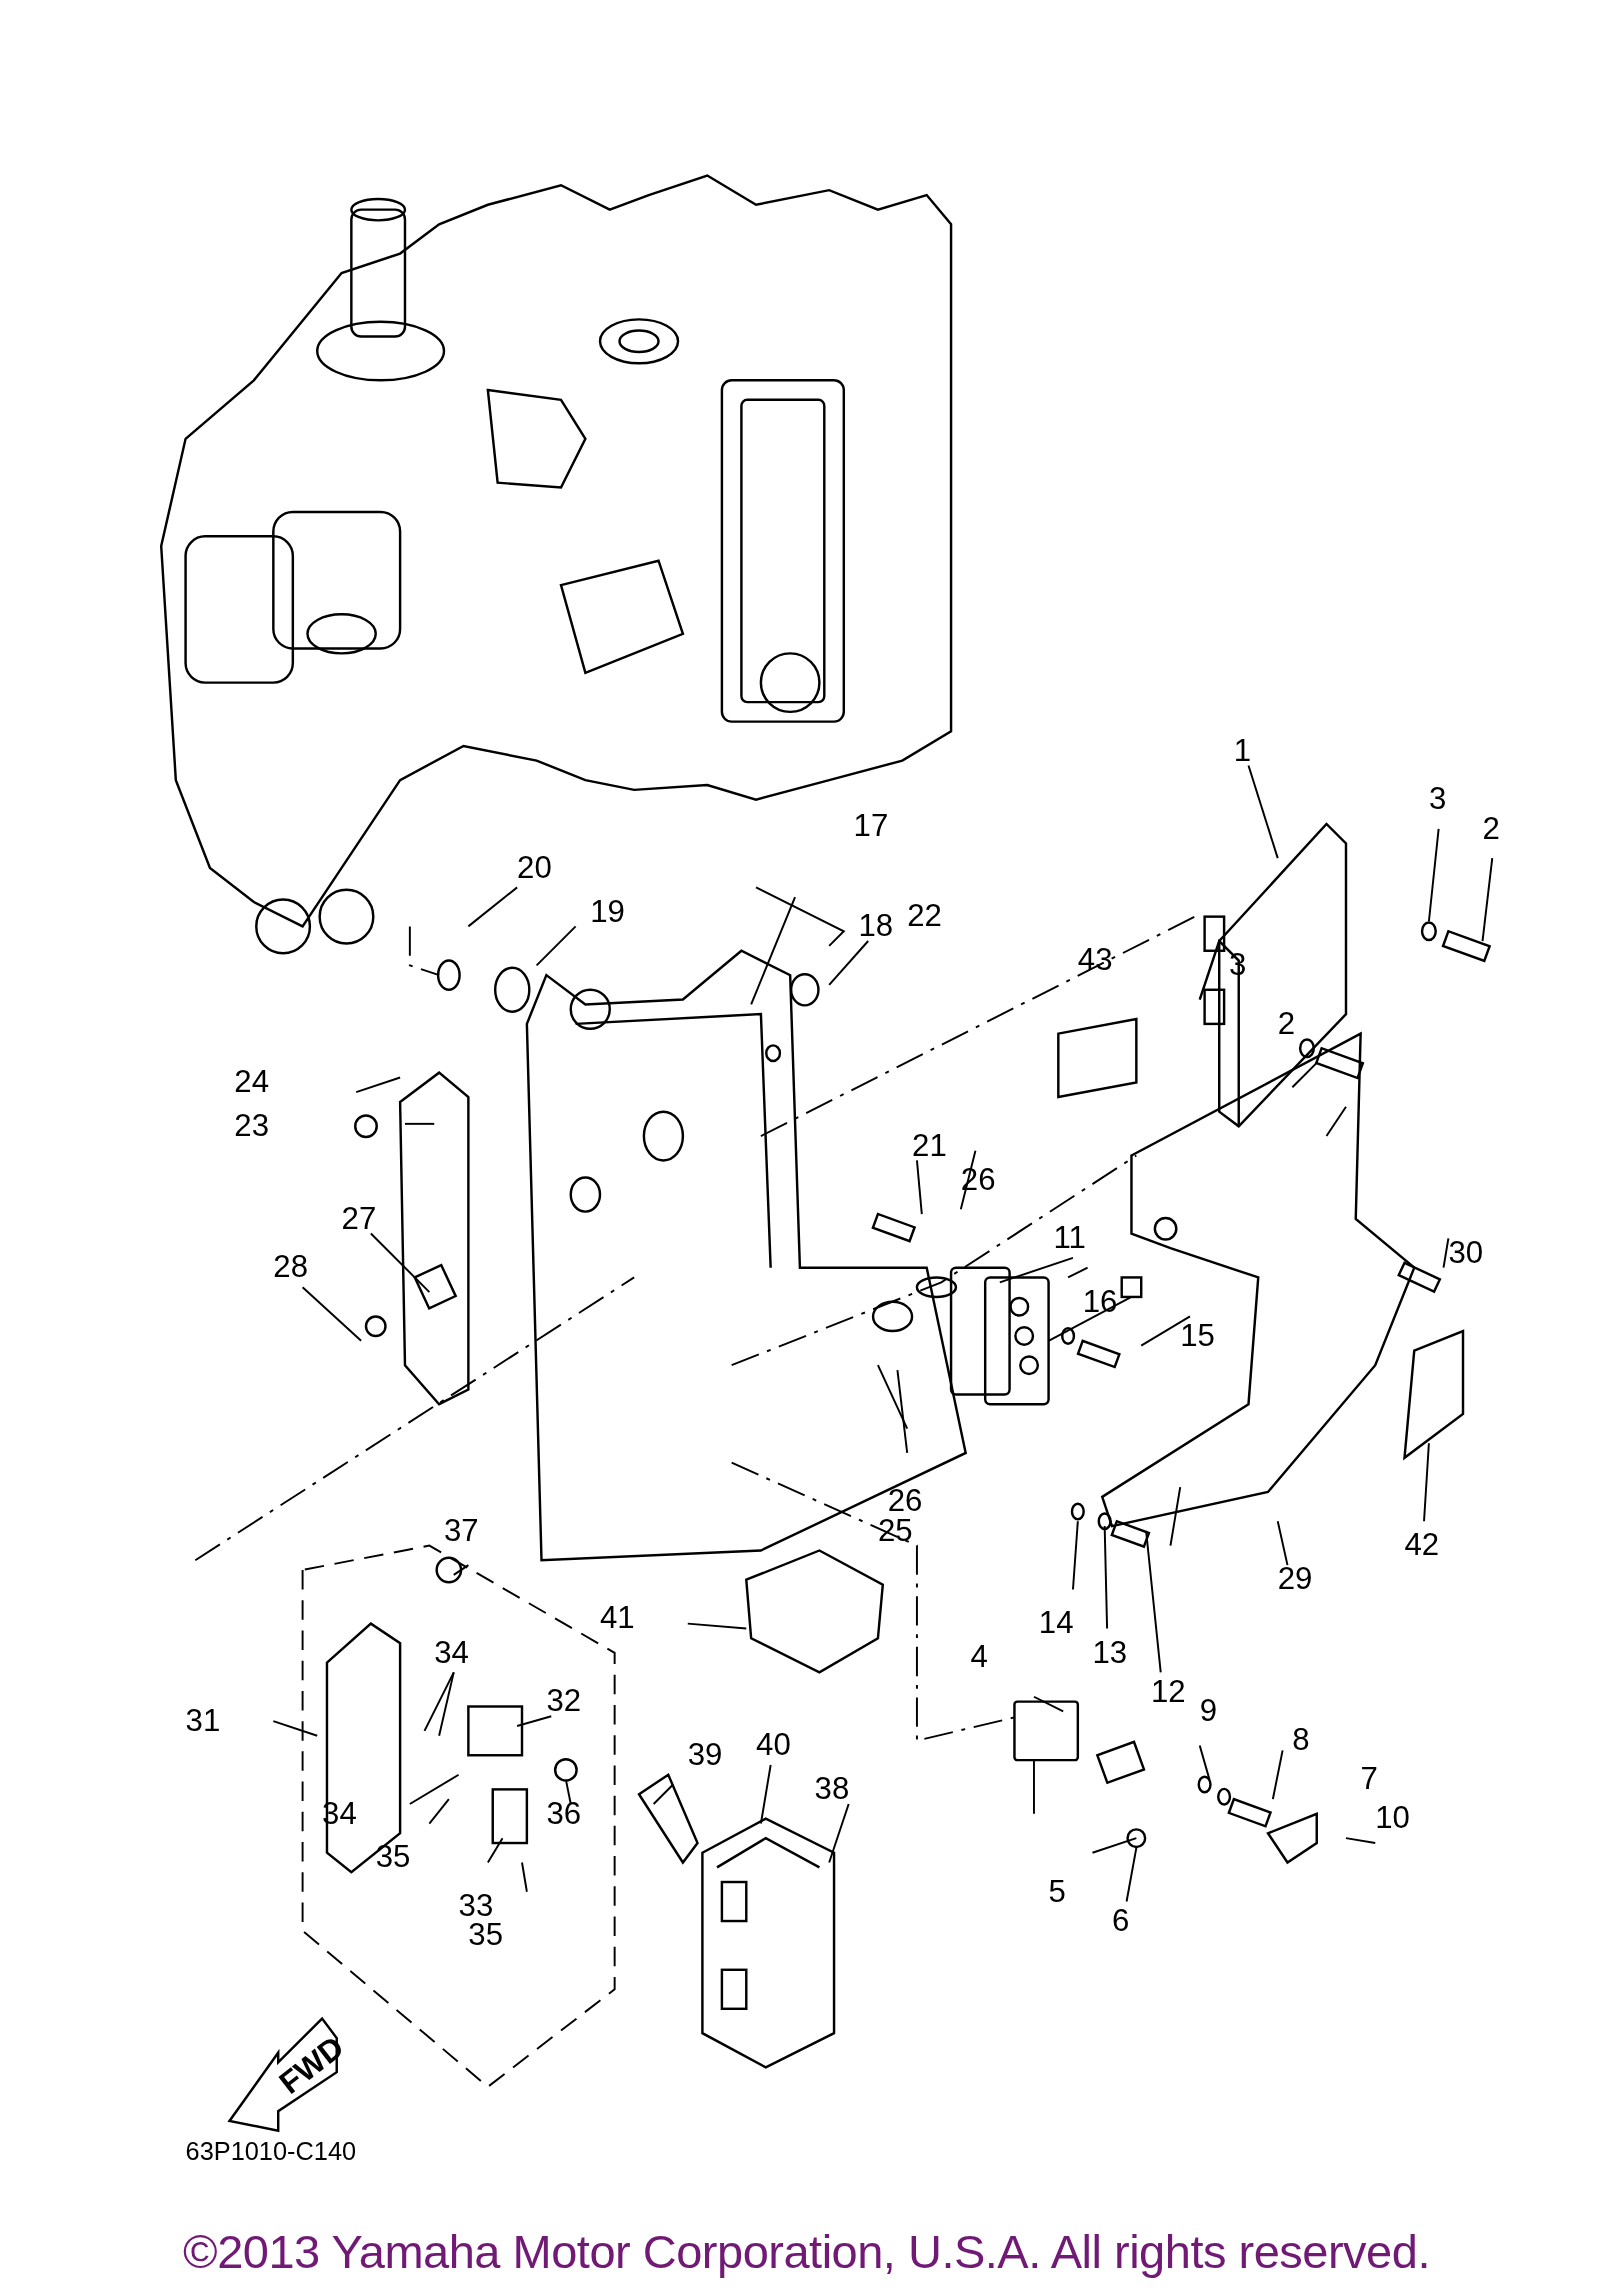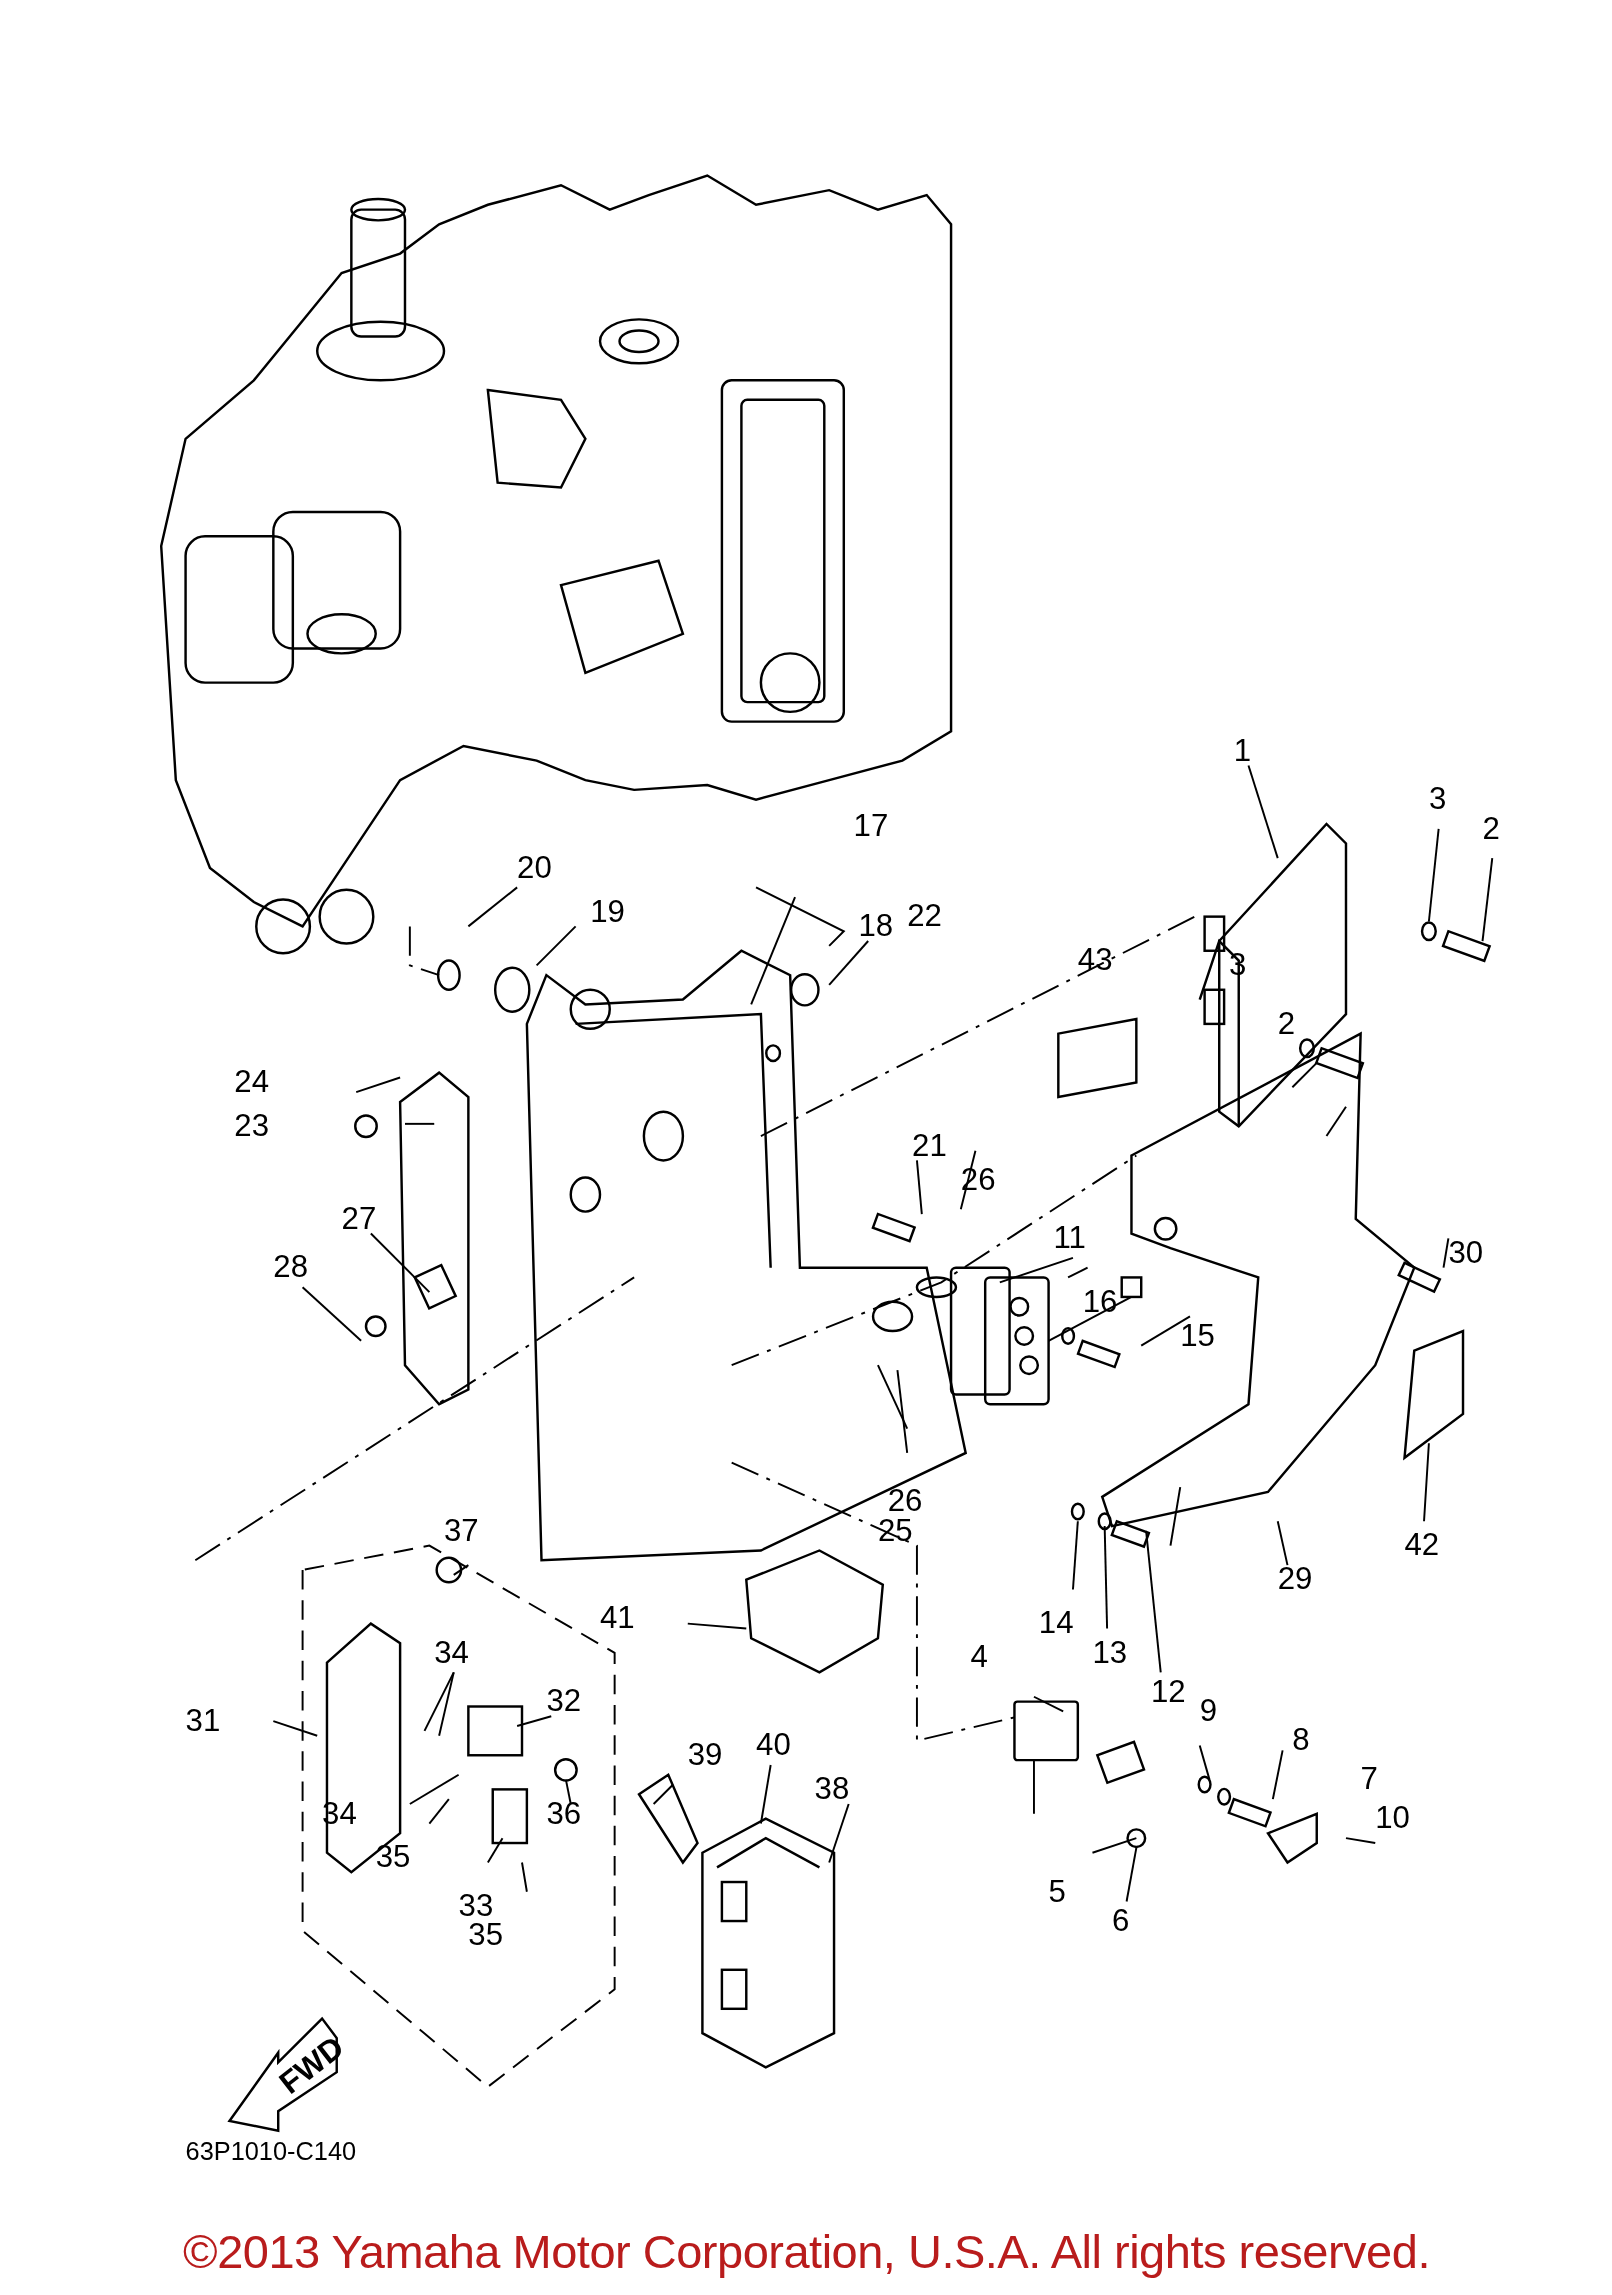--- a/index.html
+++ b/index.html
@@ -1,20 +1,20 @@
 <!DOCTYPE html>
 <html style="font-size:7.8px"><head>
 <meta charset="utf-8">
 <style>
   html,body{margin:0;padding:0;background:#ffffff;}
   body{width:1613px;height:2295px;position:relative;overflow:hidden;font-family:"Liberation Sans",sans-serif;}
   #diagram{position:absolute;left:0;top:0;width:1613px;height:2295px;}
   .lbl{font-family:"Liberation Sans",sans-serif;font-size:64px;fill:#000;}
   .code{font-family:"Liberation Sans",sans-serif;font-size:52px;fill:#000;}
-  .copy{position:absolute;left:0;width:1613px;top:2224px;text-align:center;font-family:"Liberation Sans",sans-serif;font-size:47px;color:#b91c1c;letter-spacing:-0.5px;}
+  .copy{position:absolute;left:0;width:1613px;top:2224px;text-align:center;font-family:"Liberation Sans",sans-serif;font-size:47px;color:#701a75;letter-spacing:-0.5px;}
   .part{fill:none;stroke:#000;stroke-width:5;}
   .leader{stroke:#000;stroke-width:4;fill:none;}
   .dash{stroke:#000;stroke-width:4;fill:none;stroke-dasharray:40 22;}
   .dashdot{stroke:#000;stroke-width:4;fill:none;stroke-dasharray:60 18 8 18;}
 </style>
 </head>
 <body>
 
 <svg id="diagram" viewBox="0 0 3307 4707" xmlns="http://www.w3.org/2000/svg">
 

